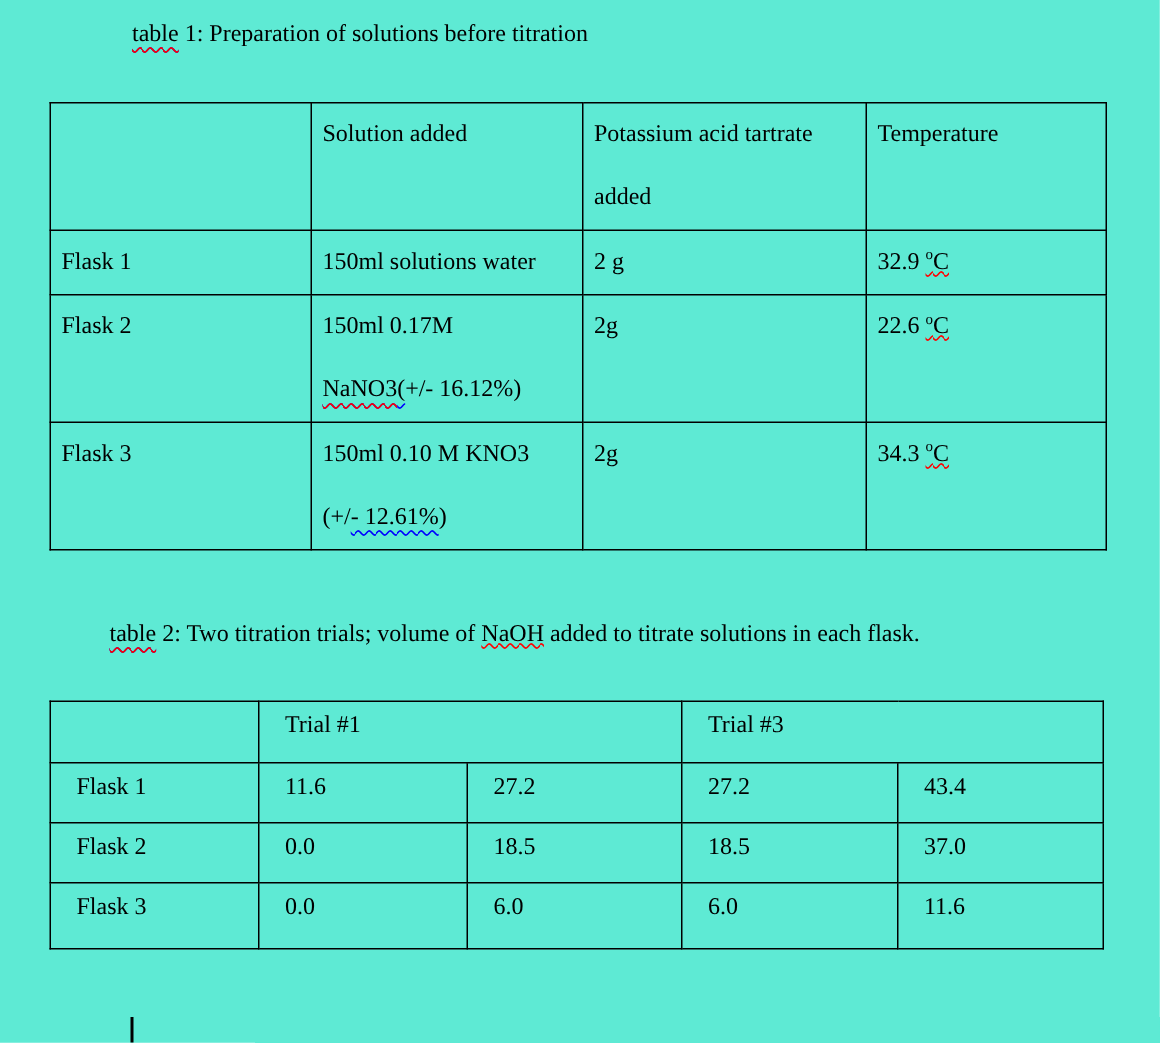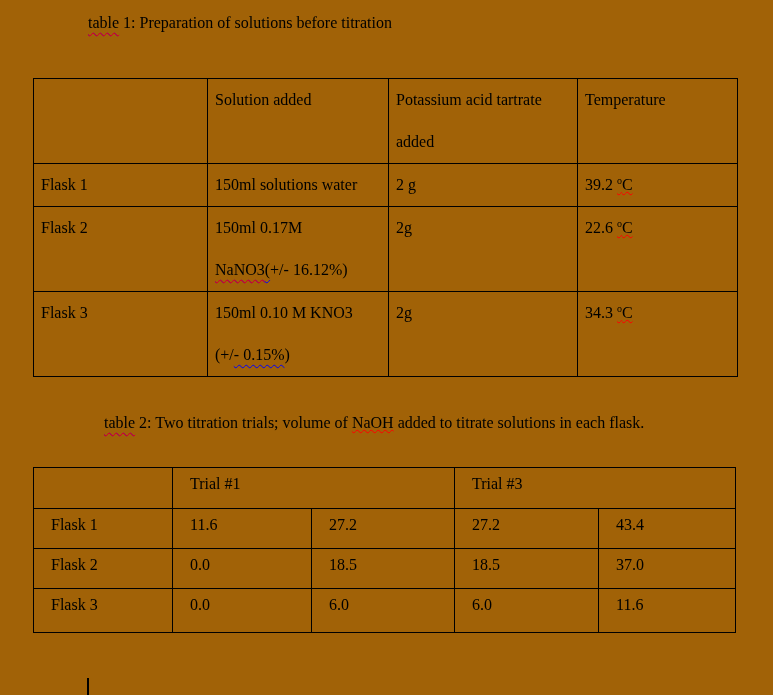--- a/index.html
+++ b/index.html
@@ -5,21 +5,21 @@
   html, body { margin: 0; padding: 0; }
   body {
     width: 773px; height: 695px;
     background: #ffffff;
     font-family: "Liberation Serif", serif;
     font-size: 16px;
     color: #000000;
     position: relative;
     overflow: hidden;
   }
-  .page { position: absolute; inset: 0; background: #a16207; }
+  .page { position: absolute; inset: 0; background: #5eead4; }
 
   .caption {
     position: absolute;
     margin: 0;
     white-space: nowrap;
     line-height: 20px;
   }
 
   .doc-table {
     position: absolute;
@@ -63,62 +63,62 @@
 </style>
 </head>
 <body>
 
 <div class="page">
 
   <p class="caption" style="left:88px; top:13px;">
     <span class="sp-blue"><span class="sp-red">table</span></span><span> 1: Preparation of solutions before titration</span>
   </p>
 
-  <table class="doc-table t1" style="left:33px; top:78px;">
+  <table class="doc-table t1" style="left:33px; top:68px;">
     <colgroup>
       <col style="width:174px">
         <col style="width:181px">
         <col style="width:189px">
         <col style="width:160px">
     </colgroup>
     <tbody>
         <tr style="height:82px">
       <td></td>
       <td><span>Solution added</span></td>
       <td><span>Potassium acid tartrate added</span></td>
       <td><span>Temperature</span></td>
     </tr>
     <tr style="height:41px">
       <td><span>Flask 1</span></td>
       <td><span>150ml solutions water</span></td>
       <td><span>2 g</span></td>
-      <td><span>39.2 </span><span class="sp-red"><span class="sup">o</span><span>C</span></span></td>
+      <td><span>32.9 </span><span class="sp-red"><span class="sup">o</span><span>C</span></span></td>
     </tr>
     <tr style="height:84px">
       <td><span>Flask 2</span></td>
       <td>
         <span class="block">150ml 0.17M</span>
         <span class="block"><span class="sp-blue"><span class="sp-red">NaNO3</span><span>(</span></span><span>+/- 16.12%)</span></span>
       </td>
       <td><span>2g</span></td>
       <td><span>22.6 </span><span class="sp-red"><span class="sup">o</span><span>C</span></span></td>
     </tr>
     <tr style="height:84px">
       <td><span>Flask 3</span></td>
       <td>
         <span class="block">150ml 0.10 M KNO3</span>
-        <span class="block"><span>(+/</span><span class="sp-blue">-  0.15%</span><span>)</span></span>
+        <span class="block"><span>(+/</span><span class="sp-blue">-  12.61%</span><span>)</span></span>
       </td>
       <td><span>2g</span></td>
       <td><span>34.3 </span><span class="sp-red"><span class="sup">o</span><span>C</span></span></td>
     </tr>
   </tbody>
     </table>
 
-  <p class="caption" style="left:104px; top:413px;">
+  <p class="caption" style="left:73px; top:413px;">
     <span class="sp-blue"><span class="sp-red">table</span></span><span> 2: Two titration trials; volume of </span><span class="sp-red">NaOH</span><span> added to titrate solutions in each flask.</span>
   </p>
 
   <table class="doc-table t2" style="left:33px; top:467px;">
     <colgroup>
       <col style="width:139px">
         <col style="width:139px">
         <col style="width:143px">
         <col style="width:144px">
         <col style="width:137px">

